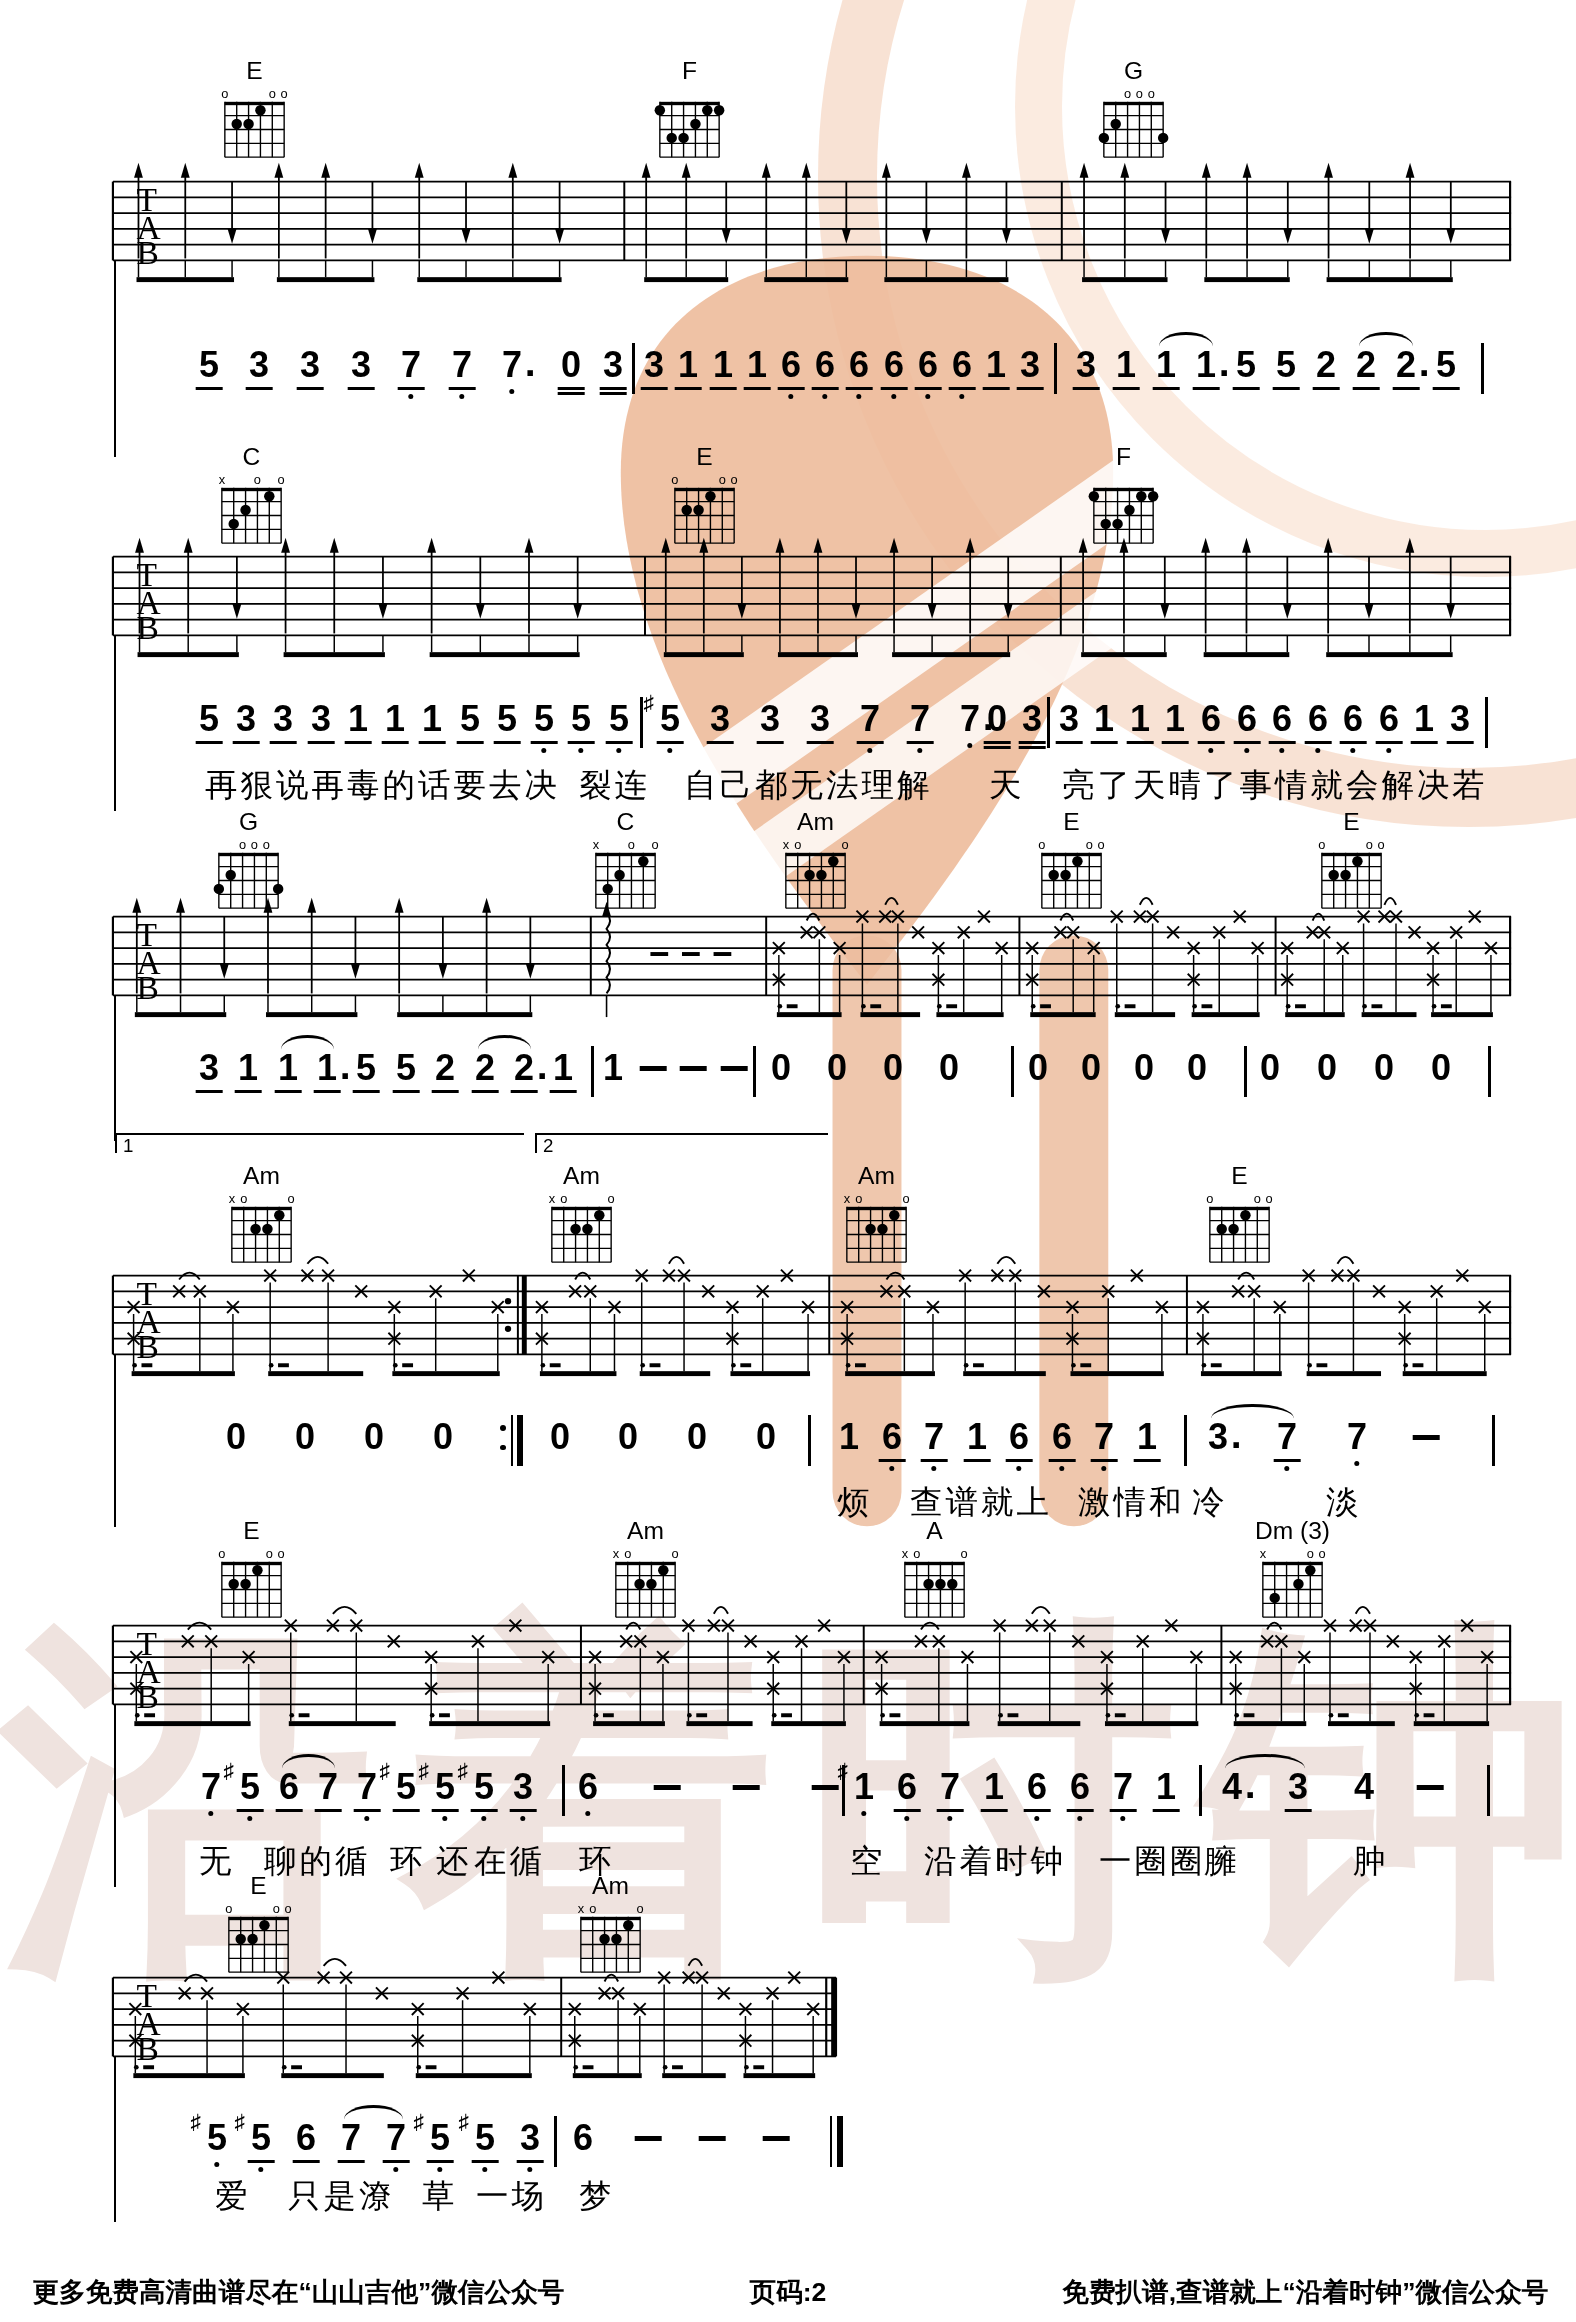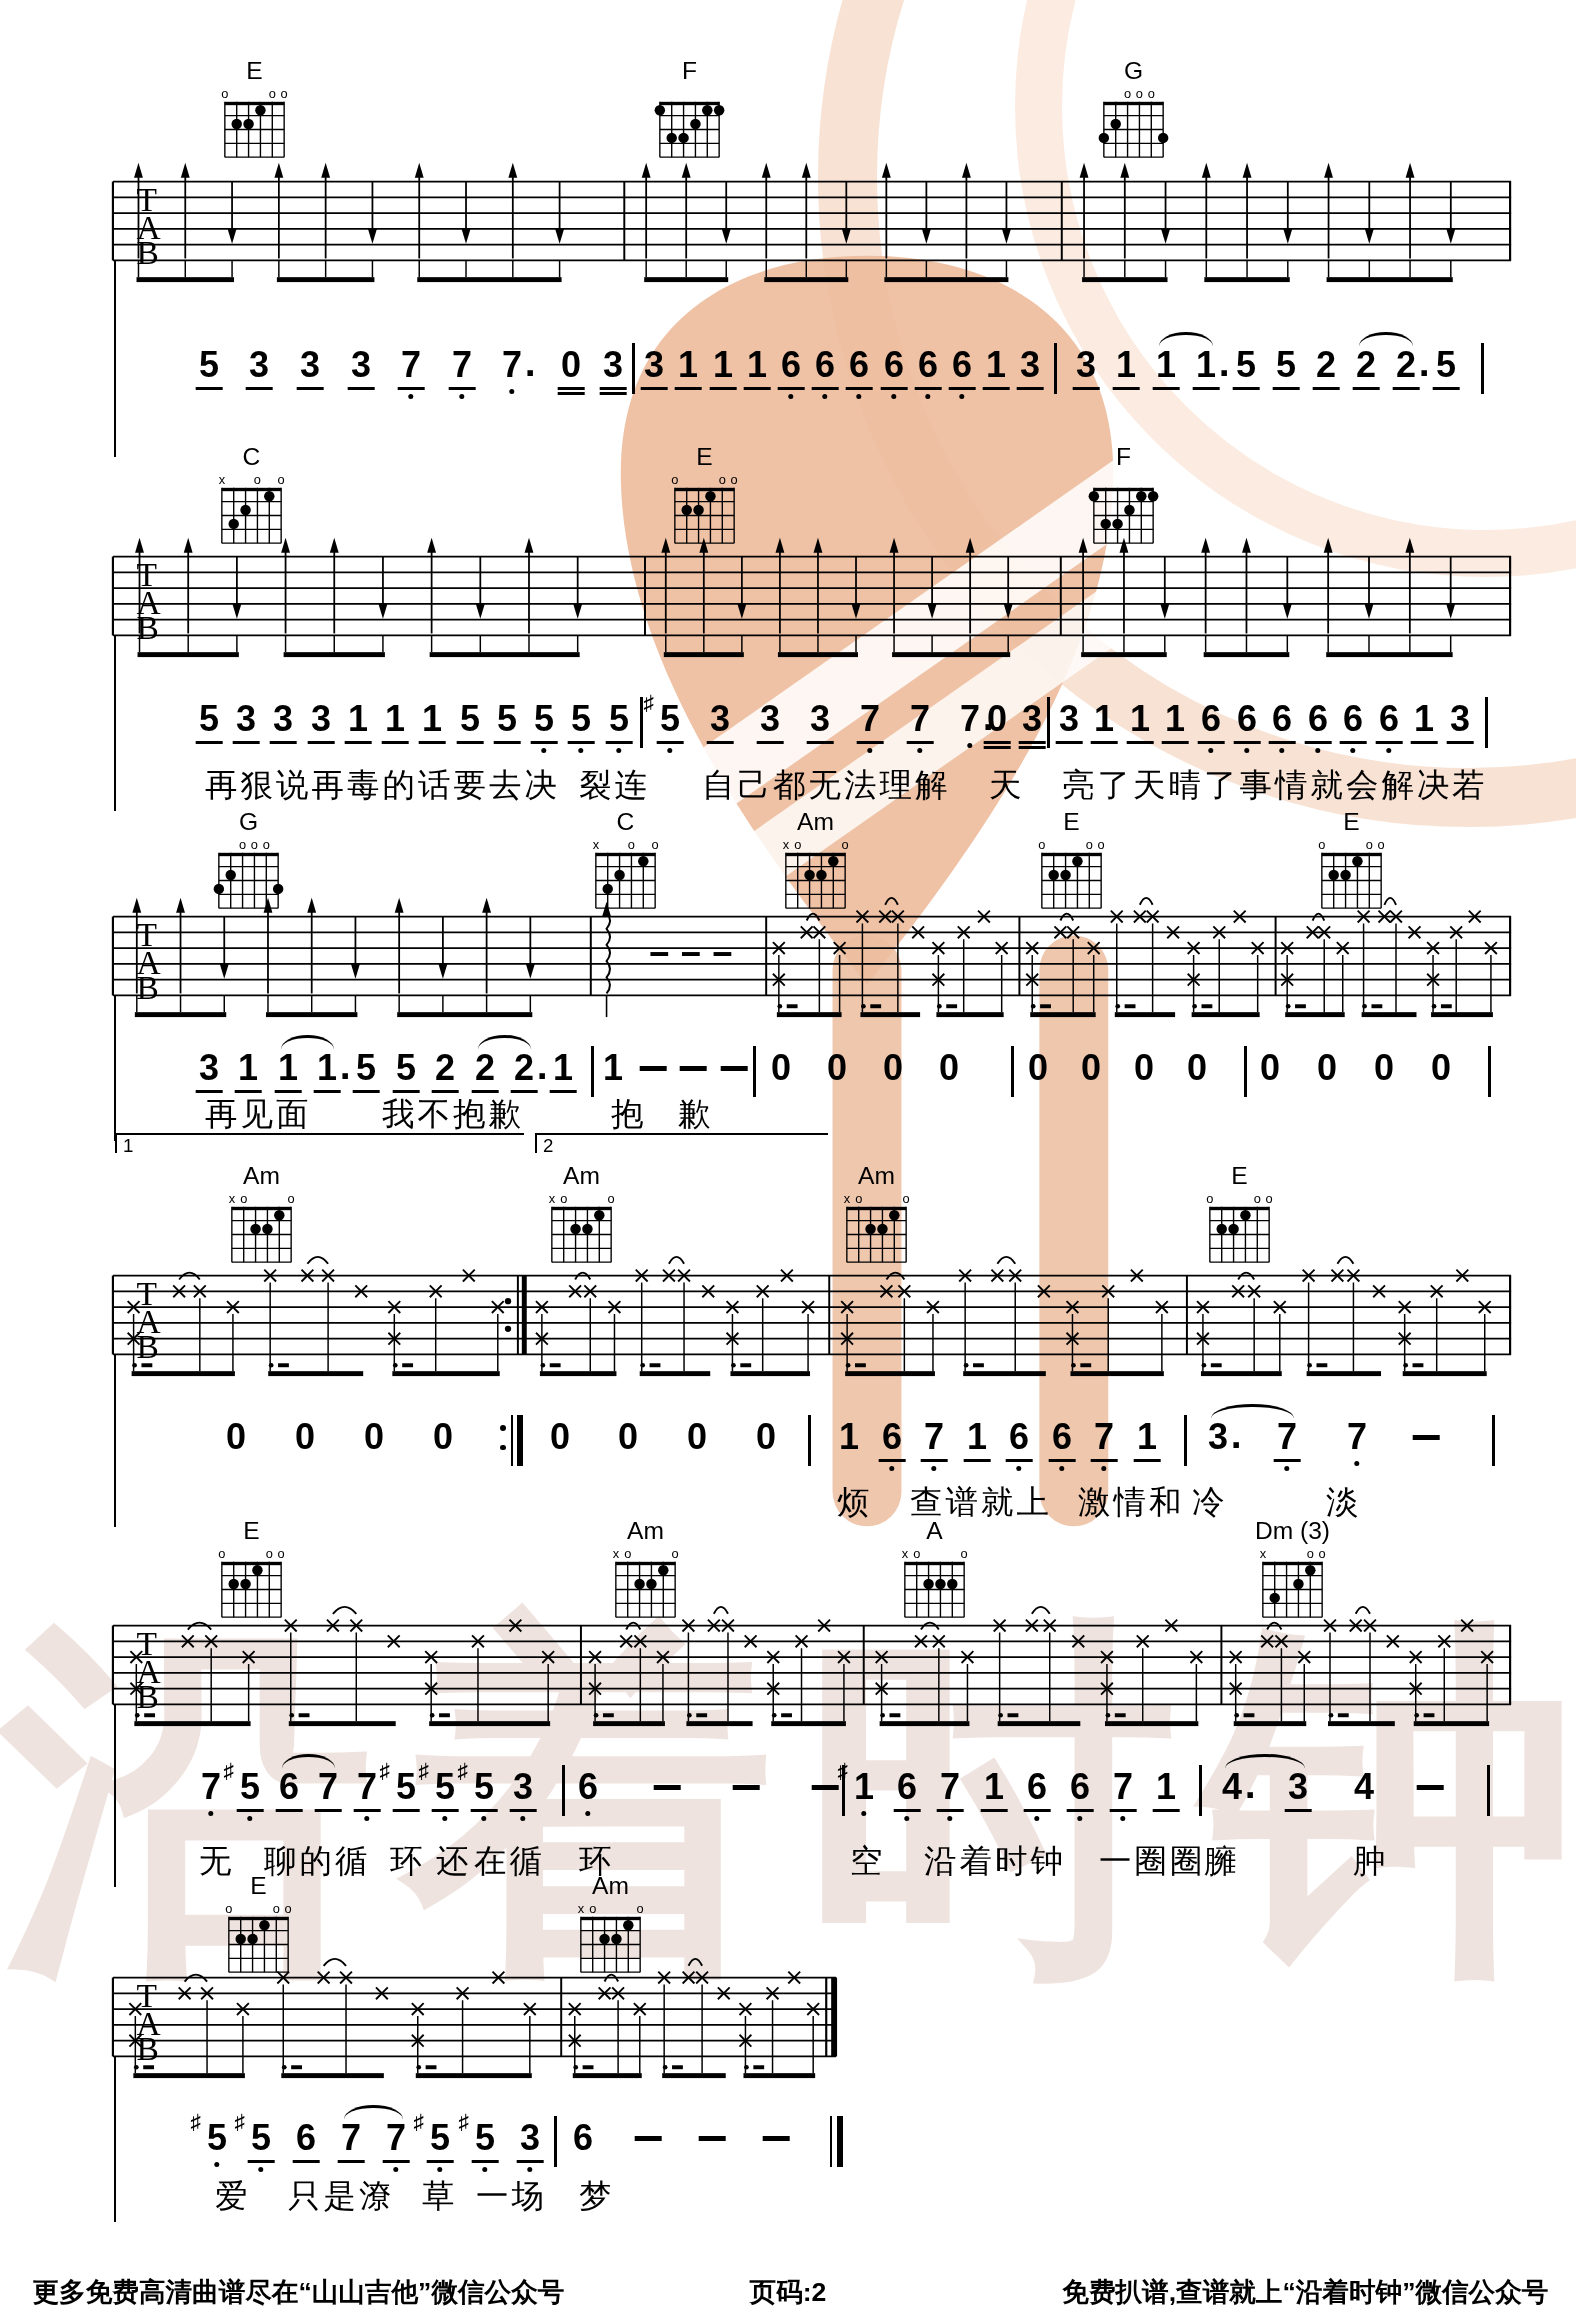--- a/index.html
+++ b/index.html
@@ -486,21 +486,21 @@
         <div class="tk" style="position: absolute; left: 1318px; top: 0px;"><span class="num">6</span><div class="u" style="position: absolute; top: 40px;"></div><div class="ld" style="position: absolute; top: 47px;"></div></div>
         <div class="tk" style="position: absolute; left: 1353px; top: 0px;"><span class="num">6</span><div class="u" style="position: absolute; top: 40px;"></div><div class="ld" style="position: absolute; top: 47px;"></div></div>
         <div class="tk" style="position: absolute; left: 1389px; top: 0px;"><span class="num">6</span><div class="u" style="position: absolute; top: 40px;"></div><div class="ld" style="position: absolute; top: 47px;"></div></div>
         <div class="tk" style="position: absolute; left: 1424px; top: 0px;"><span class="num">1</span><div class="u" style="position: absolute; top: 40px;"></div></div>
         <div class="tk" style="position: absolute; left: 1460px; top: 0px;"><span class="num">3</span><div class="u" style="position: absolute; top: 40px;"></div></div>
         <div style="position: absolute; left: 1485px; top: -3.9px; width: 2.6px; height: 51px; background: rgb(0, 0, 0);"></div>
       </div>
       <div style="position: absolute; left: 0px; top: 766px; width: 1576px; height: 43px;">
         <div class="lyr" style="position: absolute; left: 205px;">再狠说再毒的话要去决</div>
         <div class="lyr" style="position: absolute; left: 579px;">裂连</div>
-        <div class="lyr" style="position: absolute; left: 702px;">自己都无法理解</div>
+        <div class="lyr" style="position: absolute; left: 684px;">自己都无法理解</div>
         <div class="lyr" style="position: absolute; left: 989px;">天</div>
         <div class="lyr" style="position: absolute; left: 1062px;">亮了天晴了事情就会解决</div>
         <div class="lyr" style="position: absolute; left: 1452px;">若</div>
       </div>
       <div style="position: absolute; left: 114px; top: 995px; width: 2px; height: 146px; background: rgb(0, 0, 0);"></div>
       <div style="position: absolute; left: 203px; top: 810px; width: 91px; text-align: center;">
         <div class="chord-label" style="position: static;">G</div>
         <svg width="91" height="85" viewBox="0 0 92 86">
           <text x="64" y="12" text-anchor="middle" font-size="13" font-family="&quot;Liberation Sans&quot;,sans-serif">o</text>
           <text x="52" y="12" text-anchor="middle" font-size="13" font-family="&quot;Liberation Sans&quot;,sans-serif">o</text>
@@ -835,26 +835,20 @@
         <div class="tk" style="position: absolute; left: 1038px; top: 0px;"><span class="num">0</span></div>
         <div class="tk" style="position: absolute; left: 1091px; top: 0px;"><span class="num">0</span></div>
         <div class="tk" style="position: absolute; left: 1144px; top: 0px;"><span class="num">0</span></div>
         <div class="tk" style="position: absolute; left: 1197px; top: 0px;"><span class="num">0</span></div>
         <div style="position: absolute; left: 1244px; top: -3.9px; width: 2.6px; height: 51px; background: rgb(0, 0, 0);"></div>
         <div class="tk" style="position: absolute; left: 1270px; top: 0px;"><span class="num">0</span></div>
         <div class="tk" style="position: absolute; left: 1327px; top: 0px;"><span class="num">0</span></div>
         <div class="tk" style="position: absolute; left: 1384px; top: 0px;"><span class="num">0</span></div>
         <div class="tk" style="position: absolute; left: 1441px; top: 0px;"><span class="num">0</span></div>
         <div style="position: absolute; left: 1488px; top: -3.9px; width: 2.6px; height: 51px; background: rgb(0, 0, 0);"></div>
-      </div>
-      <div style="position: absolute; left: 0px; top: 1095px; width: 1576px; height: 43px;">
-        <div class="lyr" style="position: absolute; left: 205px;">再见面</div>
-        <div class="lyr" style="position: absolute; left: 382px;">我不抱歉</div>
-        <div class="lyr" style="position: absolute; left: 611px;">抱</div>
-        <div class="lyr" style="position: absolute; left: 678px;">歉</div>
       </div>
       <div class="volta" style="position: absolute; left: 115px; top: 1133px; width: 407px;">
         <span>1</span>
       </div>
       <div class="volta" style="position: absolute; left: 535px; top: 1133px; width: 291px;">
         <span>2</span>
       </div>
       <div style="position: absolute; left: 114px; top: 1354px; width: 2px; height: 173px; background: rgb(0, 0, 0);"></div>
       <div style="position: absolute; left: 216px; top: 1164px; width: 91px; text-align: center;">
         <div class="chord-label" style="position: static;">Am</div>

